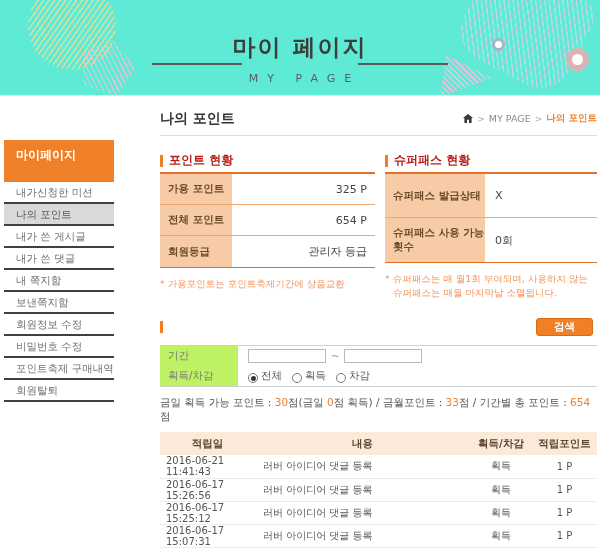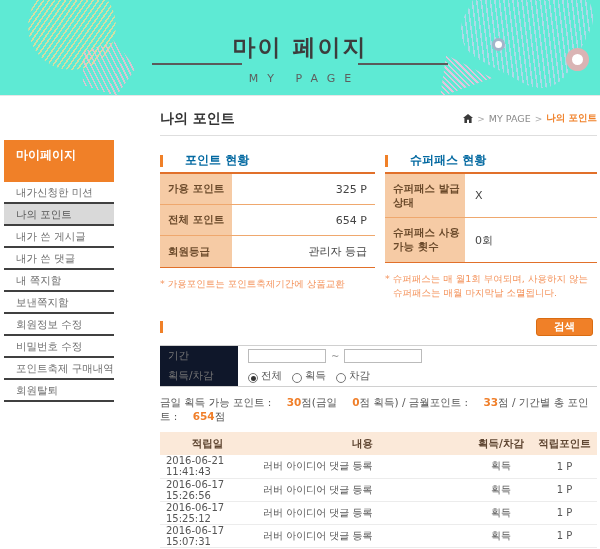--- a/index.html
+++ b/index.html
@@ -45,66 +45,66 @@
   .main { position:absolute; left:160px; top:108px; width:437px; height:441px; }
   .page-head { position:absolute; top:0; left:0; width:100%; height:22px; }
   .page-title { font-size:14px; font-weight:bold; color:#333; }
   .breadcrumb { position:absolute; right:0; top:4px; font-size:9.5px; color:#8a8a8a;
     display:flex; align-items:center; gap:4px; }
   .crumb-sep { color:#aaa; font-size:9px; }
   .crumb-current { color:#f08028; font-weight:bold; }
   .home-icon svg { display:block; }
   .title-divider { position:absolute; top:27px; left:0; width:100%; height:1px; background:#dedede; }
 
-  .section-title { display:flex; align-items:center; gap:22px;
-    font-size:12px; font-weight:bold; color:#0369a1; height:13px; }
+  .section-title { display:flex; align-items:center; gap:6px;
+    font-size:12px; font-weight:bold; color:#b91c1c; height:13px; }
   .section-title .bar { width:3px; height:12px; background:#f08028; }
 
   .status-wrap { position:absolute; top:46px; left:0; width:100%; display:flex; gap:10px; }
   .status-col-left  { width:215px; }
   .status-col-right { width:212px; }
 
   .status-table { margin-top:5px; border-top:2px solid #e1702a; border-bottom:1px solid #e1702a; }
   .status-row { display:flex; border-bottom:1px solid #efa86e; }
   .status-row:last-child { border-bottom:none; }
   .status-label { background:#f6cba5; color:#6b4a2b; font-weight:bold; font-size:10.5px;
     display:flex; align-items:center; padding-left:8px; }
   .status-value { flex:1; display:flex; align-items:center; font-size:11px; color:#444; }
   .point-table .status-row { height:31px; }
   .point-table .status-label { width:72px; }
   .point-table .status-value { justify-content:flex-end; padding-right:8px; }
   .superpass-table .status-row { height:44px; }
-  .superpass-table .status-label { width:80px; }
+  .superpass-table .status-label { width:100px; }
   .superpass-table .status-value { justify-content:flex-start; padding-left:10px; }
   .note { margin-top:9px; font-size:9.5px; color:#f4935c; line-height:1.5;
     padding-left:8px; text-indent:-8px; }
 
   
   .history { position:absolute; top:212px; left:0; width:100%; }
   .history-head { position:relative; height:20px; }
   .search-button { position:absolute; right:4px; top:-2px; width:57px; height:18px;
     background:#f08028; border:1px solid #d96c12; border-radius:3px; color:#fff;
     font-size:10.5px; font-weight:bold; cursor:pointer;
     font-family:"DejaVu Sans","Liberation Sans",sans-serif; }
   .form-table { margin-top:5px; border-top:1px solid #d0d0d0; border-bottom:1px solid #d0d0d0; }
   .form-row { display:flex; height:20px; align-items:center; }
-  .form-label { width:78px; align-self:stretch; background:#0f172a; color:#777;
+  .form-label { width:78px; align-self:stretch; background:#bef264; color:#777;
     font-size:10.5px; display:flex; align-items:center; padding-left:8px; }
   .form-content { flex:1; display:flex; align-items:center; padding-left:10px; gap:5px;
     font-size:10.5px; color:#555; }
   .period-input { width:78px; height:14px; border:1px solid #bbb; font-size:10px; padding:0 3px; }
   .tilde { color:#999; font-size:10px; }
   .radio-group { display:flex; gap:10px; align-items:center; }
   .radio-option { display:flex; align-items:flex-end; gap:3px; cursor:pointer; }
   .radio { width:10px; height:10px; border:1px solid #777; border-radius:50%;
     display:inline-flex; align-items:center; justify-content:center; background:#fff; }
   .radio.checked::after { content:""; width:5px; height:5px; border-radius:50%; background:#333; }
 
   .summary { margin-top:9px; font-size:10.5px; color:#555; }
-  .summary .num { color:#f07f2a; font-weight:bold;margin-left:12px; }
+  .summary .num { color:#f07f2a; font-weight:normal; }
 
   .history-table { margin-top:8px; width:100%; border-collapse:collapse; }
   .history-table th { background:#fbe9d9; color:#5f4632; font-weight:bold; font-size:10.5px;
     height:23px; text-align:center; }
   .history-table td { height:23px; font-size:10px; color:#555;
     border-bottom:1px solid #ececec; }
   .col-date { width:95px; }
   .col-type { width:62px; }
   .col-points { width:65px; }
   td.cell-date { padding-left:6px; }

